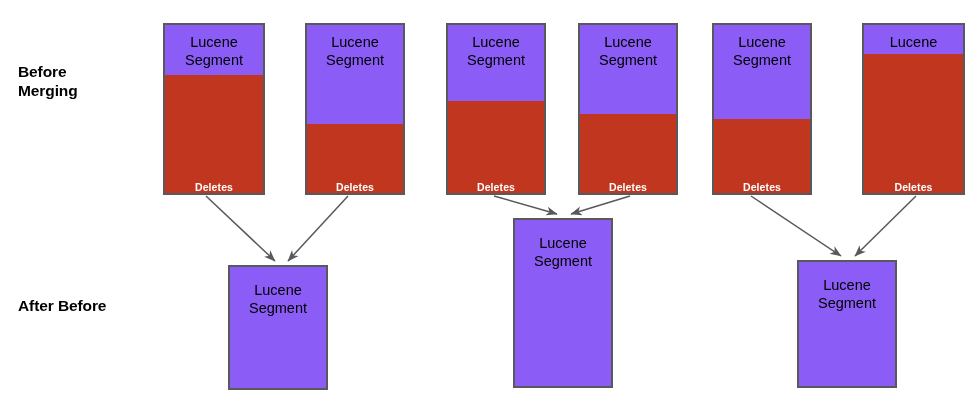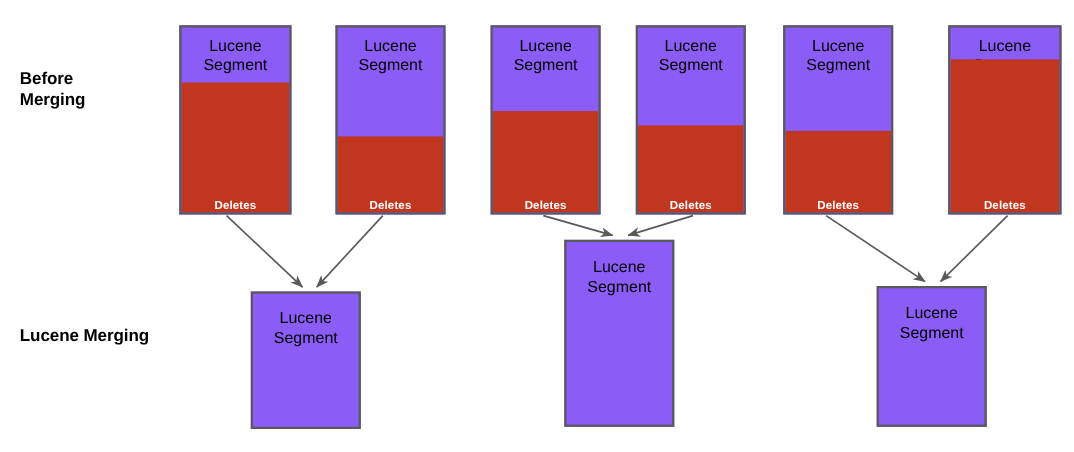--- a/index.html
+++ b/index.html
@@ -90,21 +90,21 @@
   }
 </style>
 </head>
 <body>
 
 <div id="canvas">
 
   <div class="row-label before">Before
 Merging</div>
 
-  <div class="row-label after">Lucene Merging</div>
+  <div class="row-label after">After Before</div>
 
   <div class="seg-box" id="seg-1" style="left:163px; top:23px; width:102px; height:172px;">
     <div class="seg-label">Lucene
 Segment</div>
     <div class="deletes-fill" style="height:70%;">
       <span class="deletes-label">Deletes</span>
     </div>
   </div>
 
   <div class="seg-box" id="seg-2" style="left:305px; top:23px; width:100px; height:172px;">

